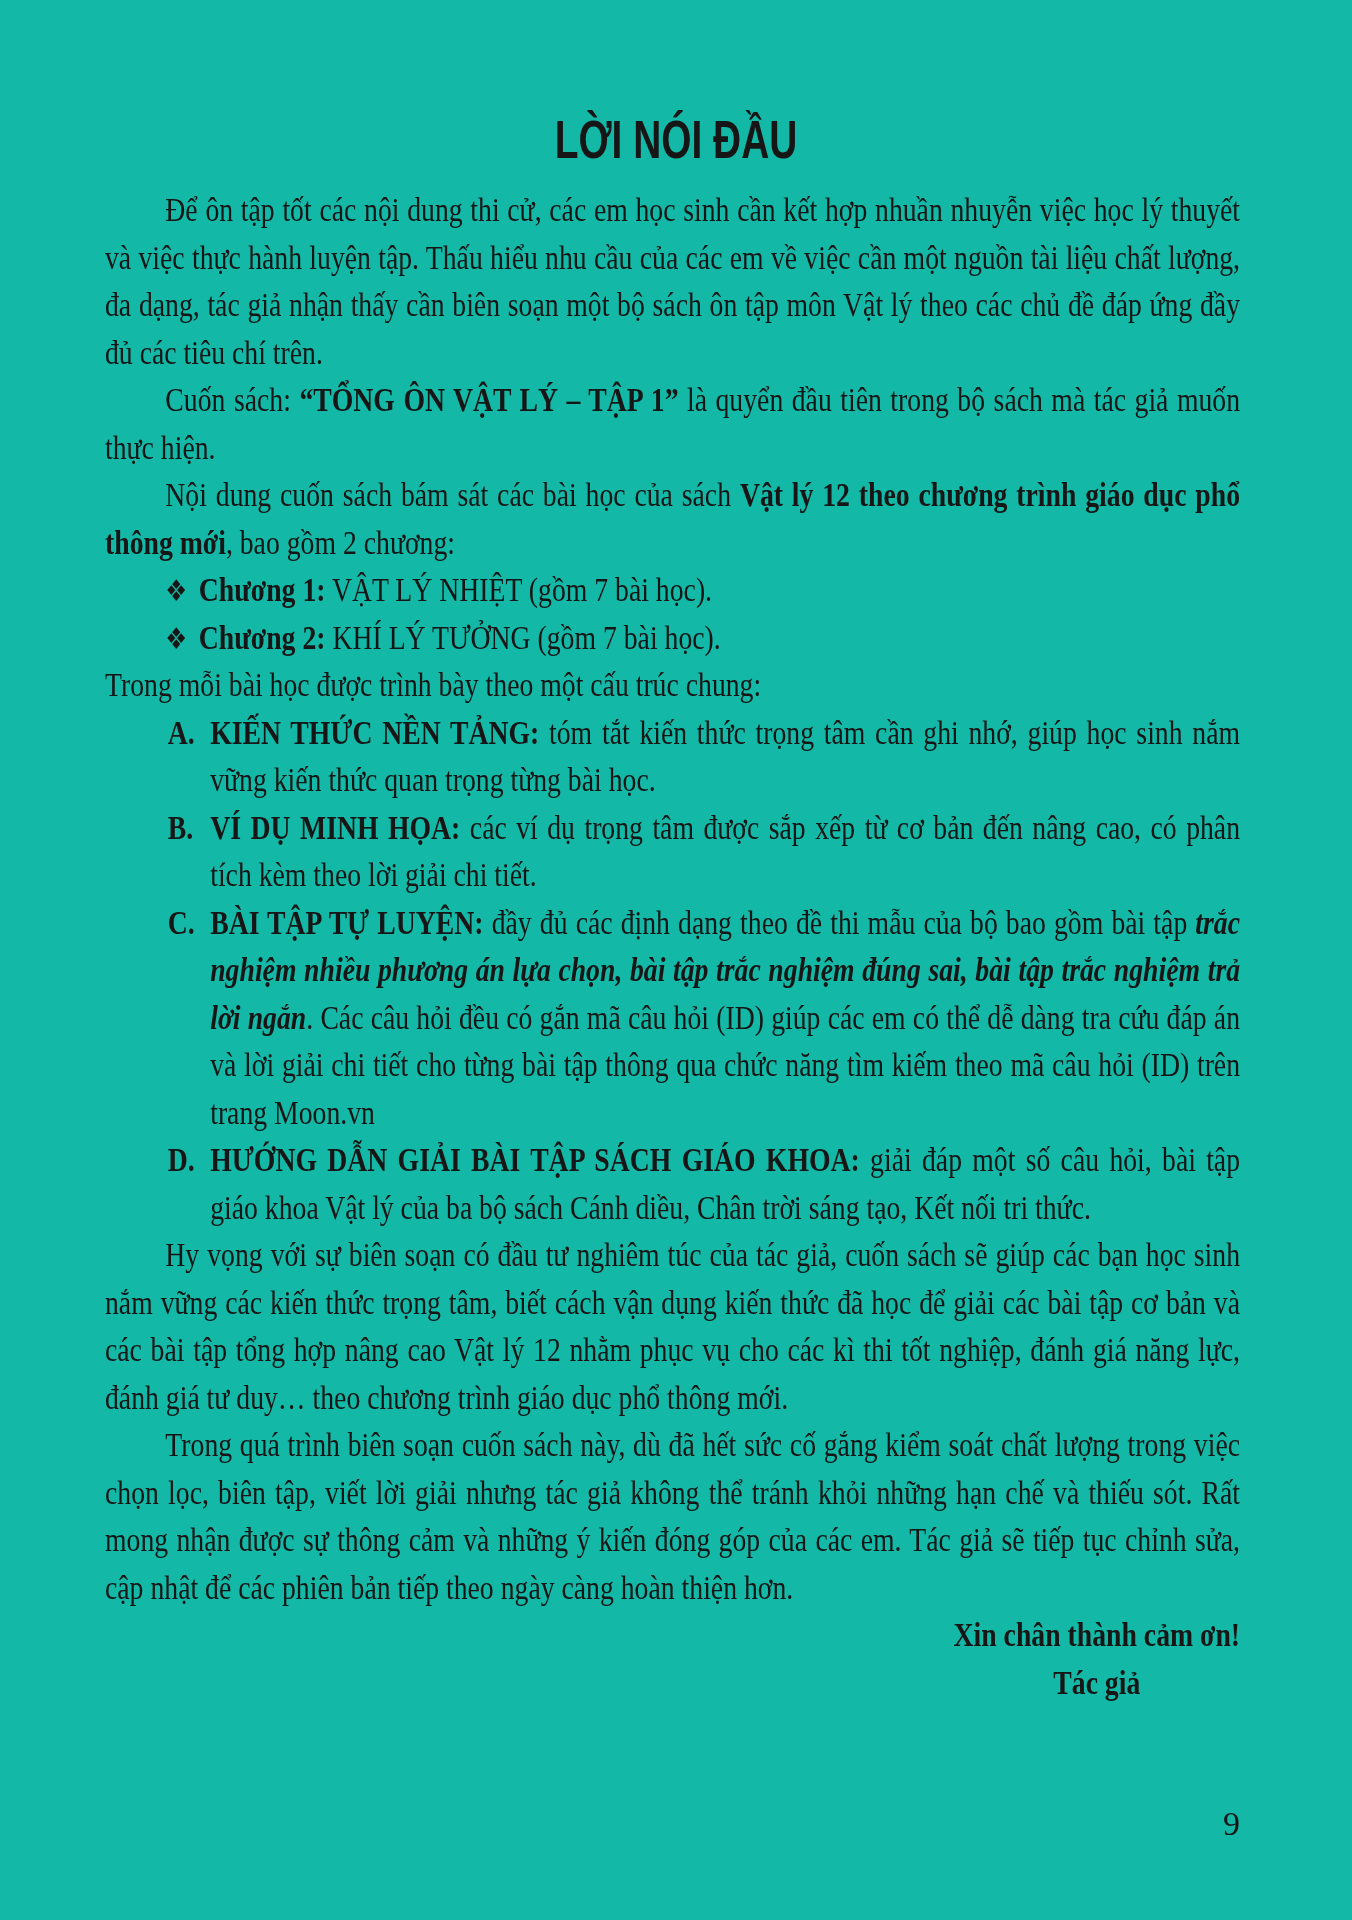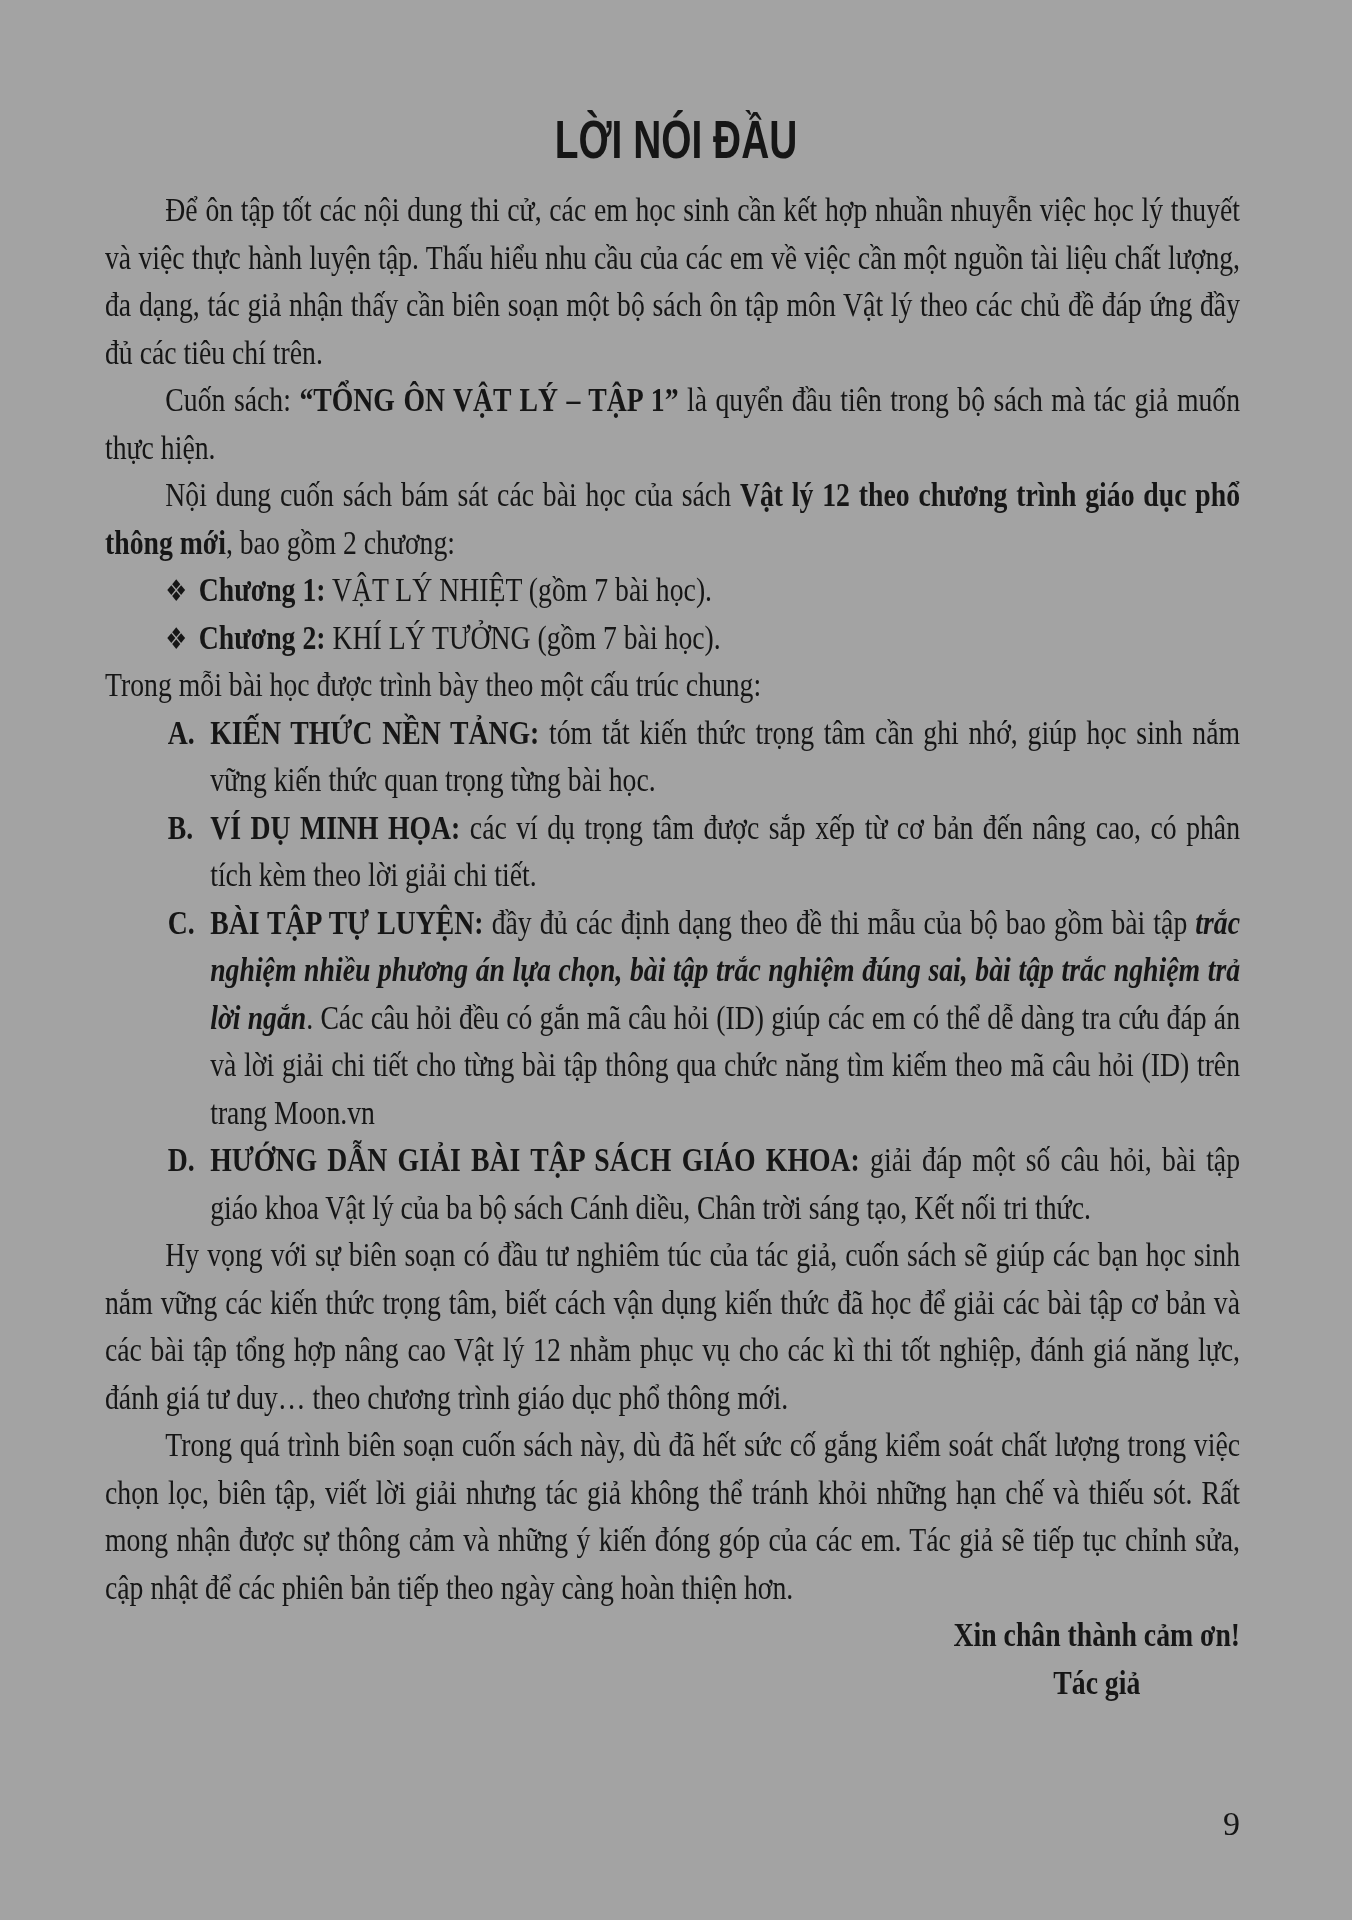--- a/index.html
+++ b/index.html
@@ -1,20 +1,20 @@
 <!DOCTYPE html>
 <html lang="vi"><head>
 <meta charset="utf-8">
 <style>
   html,body { margin:0; padding:0; background:#e8e8e8; }
   .page {
     position:relative;
     width:1352px; height:1920px;
     margin:0 auto;
-    background:#a3a3a3;
+    background:#14b8a6;
     color:#161616;
     font-family:"Liberation Serif", serif;
     overflow:hidden;
   }
   .doc-title {
     position:absolute;
     top:110px; left:0; width:100%;
     text-align:center;
     font-family:"Liberation Sans", sans-serif;
     font-weight:700;

